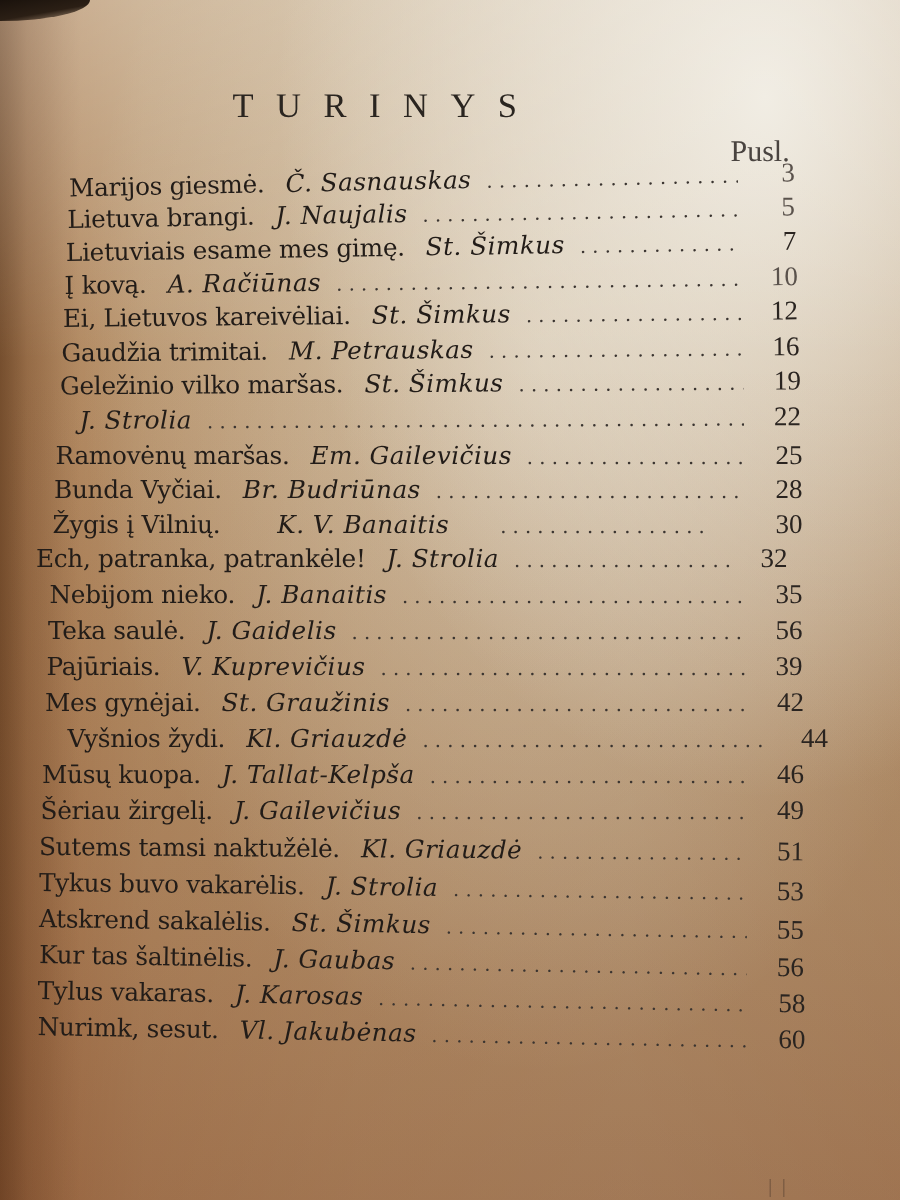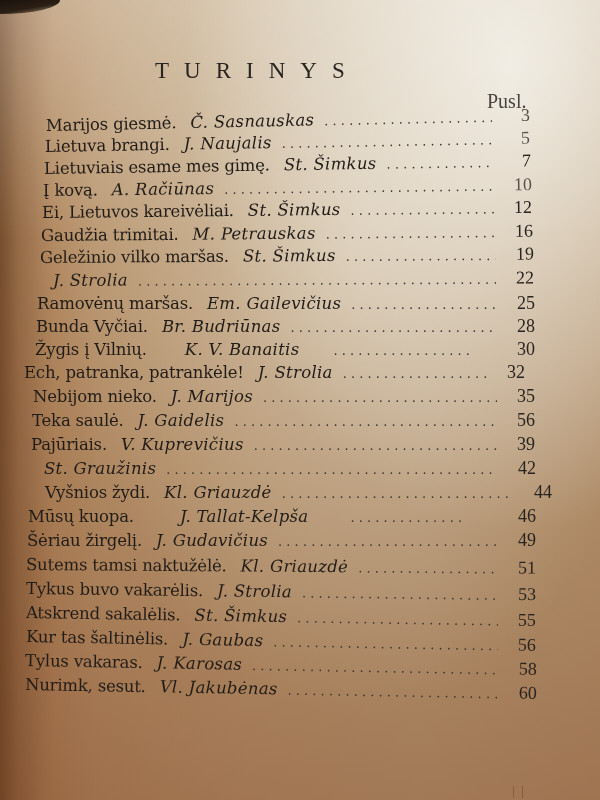--- a/index.html
+++ b/index.html
@@ -184,56 +184,57 @@
     <span class="pg">30</span>
   </div>
   <div class="row" style="left:24px; top:362px; width:501px;">
     <span class="song">Ech, patranka, patrankėle!</span>
     <span class="composer">J. Strolia</span>
     <span class="leader"></span>
     <span class="pg">32</span>
   </div>
   <div class="row" style="left:33px; top:386px; width:502px;">
     <span class="song">Nebijom nieko.</span>
-    <span class="composer">J. Marijos</span>
+    <span class="composer">J. Banaitis</span>
     <span class="leader"></span>
     <span class="pg">35</span>
   </div>
   <div class="row" style="left:32px; top:410px; width:503px;">
     <span class="song">Teka saulė.</span>
     <span class="composer">J. Gaidelis</span>
     <span class="leader"></span>
     <span class="pg">56</span>
   </div>
   <div class="row" style="left:31px; top:434px; width:504px;">
     <span class="song">Pajūriais.</span>
     <span class="composer">V. Kuprevičius</span>
     <span class="leader"></span>
     <span class="pg">39</span>
   </div>
   <div class="row" style="left:30px; top:458px; width:506px;">
+    <span class="song">Mes gynėjai.</span>
     <span class="composer">St. Graužinis</span>
     <span class="leader"></span>
     <span class="pg">42</span>
   </div>
   <div class="row" style="left:29px; top:482px; width:507px;margin-left:16px;">
     <span class="song">Vyšnios žydi.</span>
     <span class="composer">Kl. Griauzdė</span>
     <span class="leader"></span>
     <span class="pg">44</span>
   </div>
-  <div class="row" style="left:28px; top:506px; width:508px;gap:32px;">
+  <div class="row" style="left:28px; top:506px; width:508px;">
     <span class="song">Mūsų kuopa.</span>
     <span class="composer">J. Tallat-Kelpša</span>
     <span class="leader"></span>
     <span class="pg">46</span>
   </div>
   <div class="row" style="left:27px; top:530px; width:509px;">
     <span class="song">Šėriau žirgelį.</span>
-    <span class="composer">J. Gudavičius</span>
+    <span class="composer">J. Gailevičius</span>
     <span class="leader"></span>
     <span class="pg">49</span>
   </div>
   <div class="row" style="left:26px; top:554px; width:510px; transform:rotate(0.4deg); transform-origin:left center;">
     <span class="song">Sutems tamsi naktužėlė.</span>
     <span class="composer">Kl. Griauzdė</span>
     <span class="leader"></span>
     <span class="pg">51</span>
   </div>
   <div class="row" style="left:26px; top:578px; width:510px; transform:rotate(0.7deg); transform-origin:left center;">

